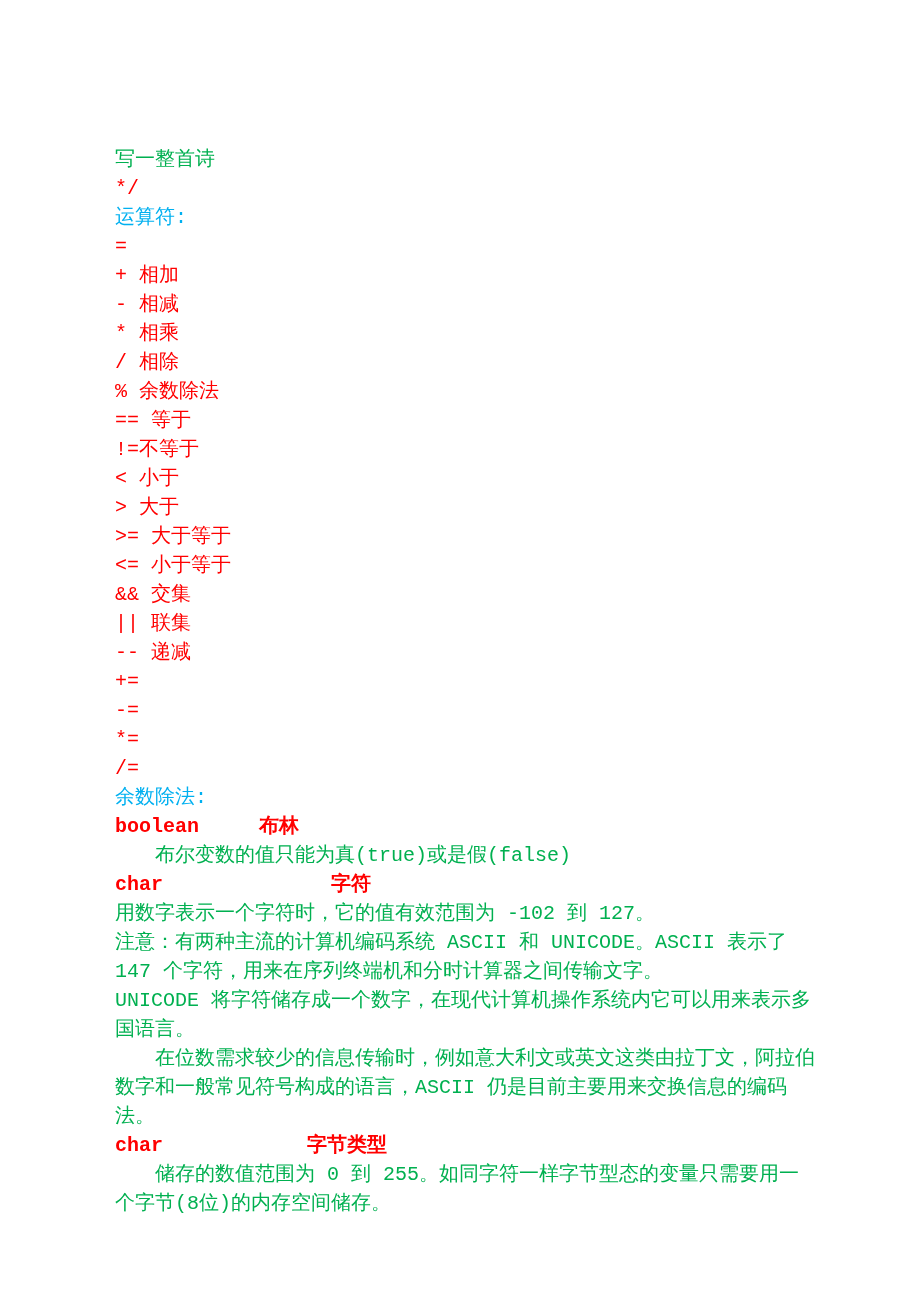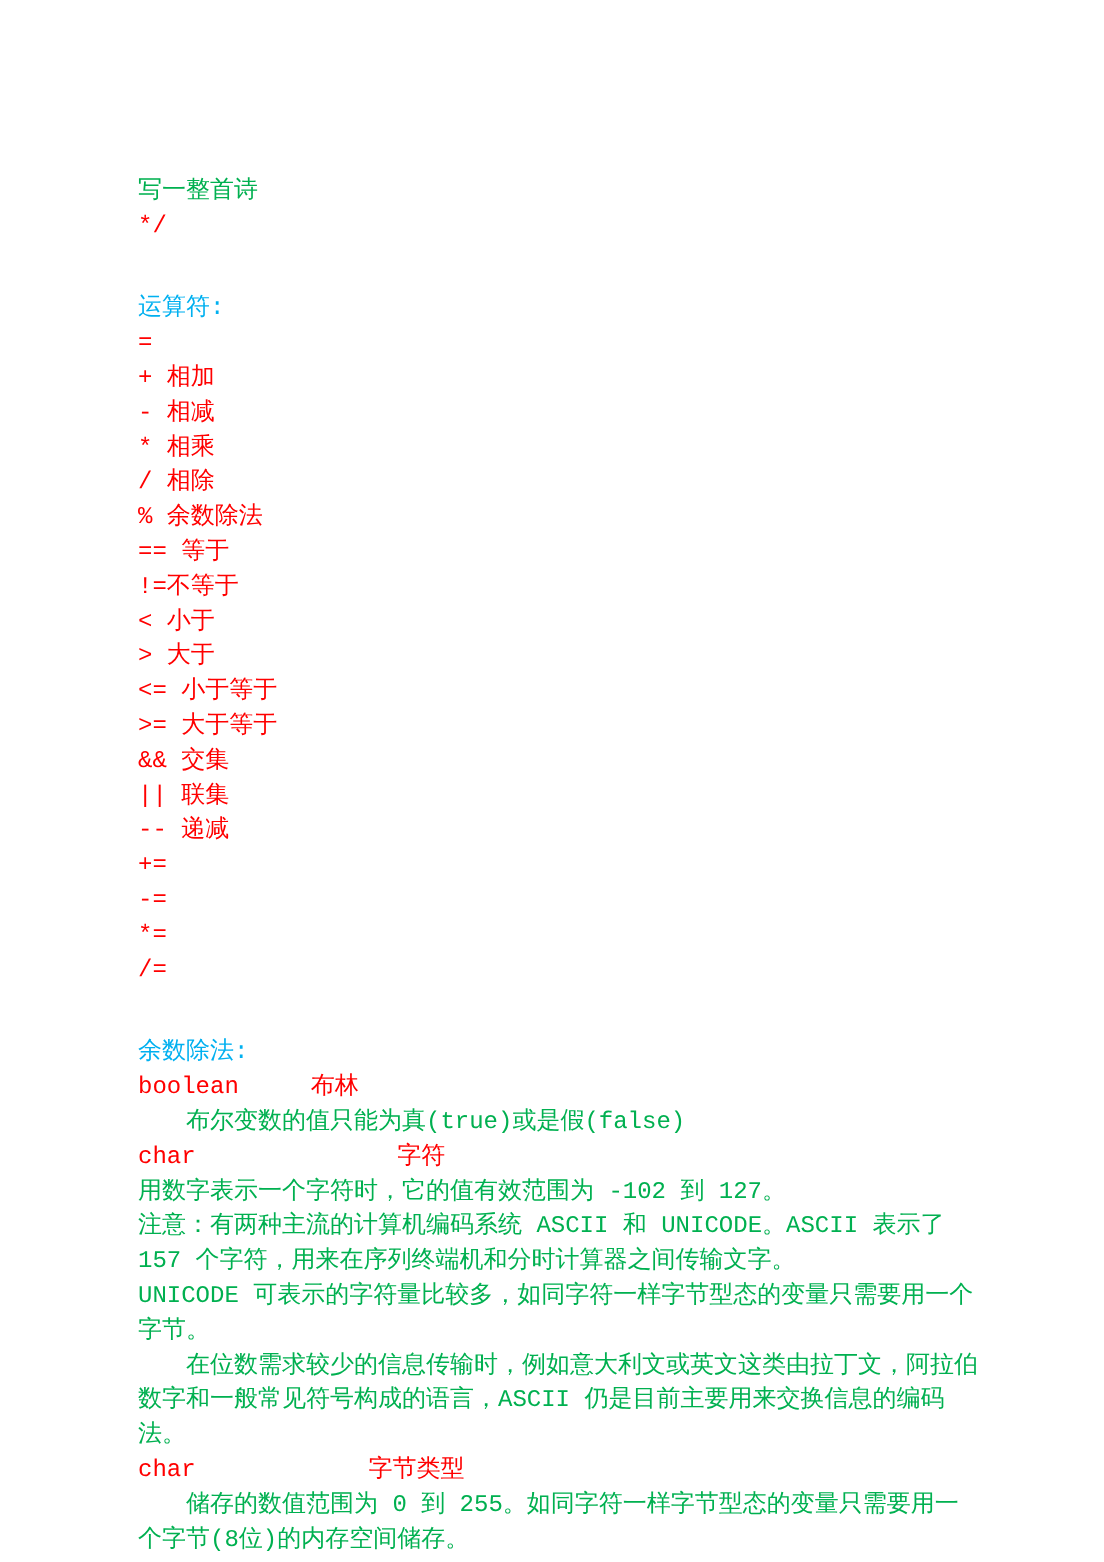--- a/index.html
+++ b/index.html
@@ -9,57 +9,57 @@
     width: 920px;
     font-family: "SimSun", "宋体", "Courier New", monospace;
     font-size: 20px;
     line-height: 1.45;
   }
   .page {
     padding: 145px 105px 120px 115px;
   }
   .green { color: #00b050; }
   .red { color: #ff0000; }
-  .blue { color: #00b0f0; margin-top: 40px; }
+  .blue { color: #00b0f0; }
   .indent1 { text-indent: 2em; }
-  .label-line { white-space: pre; }
+  .label-line { white-space: pre; font-weight: bold; }
 </style>
 </head>
 <body>
 
 <div class="page">
   <div class="green">  写一整首诗</div>
   <div class="red">*/</div>
   <div class="blue">运算符:</div>
   <div class="red">=</div>
   <div class="red">+ 相加</div>
   <div class="red">- 相减</div>
   <div class="red">* 相乘</div>
   <div class="red">/ 相除</div>
   <div class="red">% 余数除法</div>
   <div class="red">==  等于</div>
   <div class="red">!=不等于</div>
   <div class="red">&lt; 小于</div>
   <div class="red">&gt; 大于</div>
+  <div class="red">&gt;= 大于等于</div>
   <div class="red">&lt;= 小于等于</div>
-  <div class="red">&gt;= 大于等于</div>
   <div class="red">&amp;&amp;  交集</div>
   <div class="red">||  联集</div>
   <div class="red">--  递减</div>
   <div class="red">+=</div>
   <div class="red">-=</div>
   <div class="red">*=</div>
   <div class="red">/=</div>
   <div class="blue">余数除法:</div>
 
   <div class="red label-line"><span>boolean</span>     <span>布林</span></div>
   <div class="green indent1">布尔变数的值只能为真(true)或是假(false)</div>
 
   <div class="red label-line"><span>char</span>              <span>字符</span></div>
   <div class="green">用数字表示一个字符时，它的值有效范围为 -102 到 127。</div>
-  <div class="green">注意：有两种主流的计算机编码系统 ASCII 和 UNICODE。ASCII 表示了 157 个字符，用来在序列终端机和分时计算器之间传输文字。</div>
-  <div class="green">UNICODE 可表示的字符量比较多，如同字符一样字节型态的变量只需要用一个字节。</div>
+  <div class="green">注意：有两种主流的计算机编码系统 ASCII 和 UNICODE。ASCII 表示了 147 个字符，用来在序列终端机和分时计算器之间传输文字。</div>
+  <div class="green">UNICODE 将字符储存成一个数字，在现代计算机操作系统内它可以用来表示多国语言。</div>
   <div class="green indent1">在位数需求较少的信息传输时，例如意大利文或英文这类由拉丁文，阿拉伯数字和一般常见符号构成的语言，ASCII 仍是目前主要用来交换信息的编码法。</div>
 
   <div class="red label-line"><span>char</span>            <span>字节类型</span></div>
   <div class="green indent1">储存的数值范围为 0 到 255。如同字符一样字节型态的变量只需要用一个字节(8位)的内存空间储存。</div>
 
 </div>
 
 </body></html>

